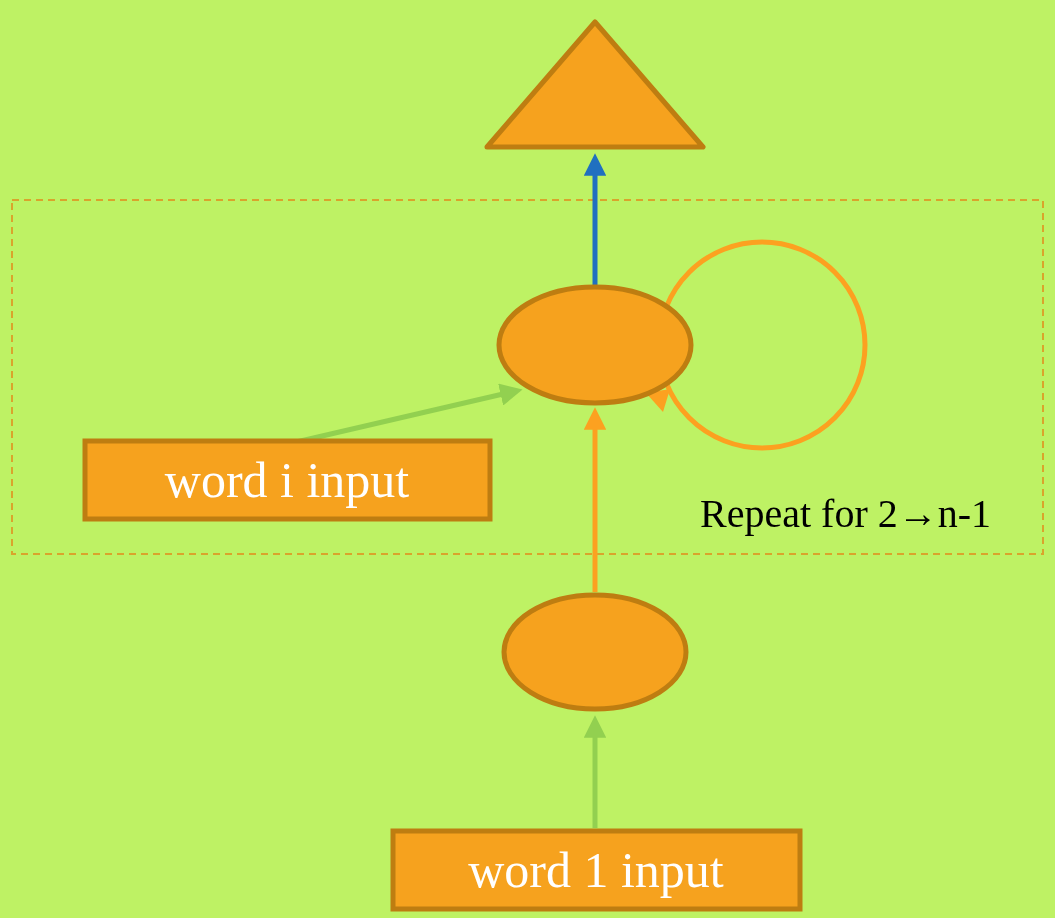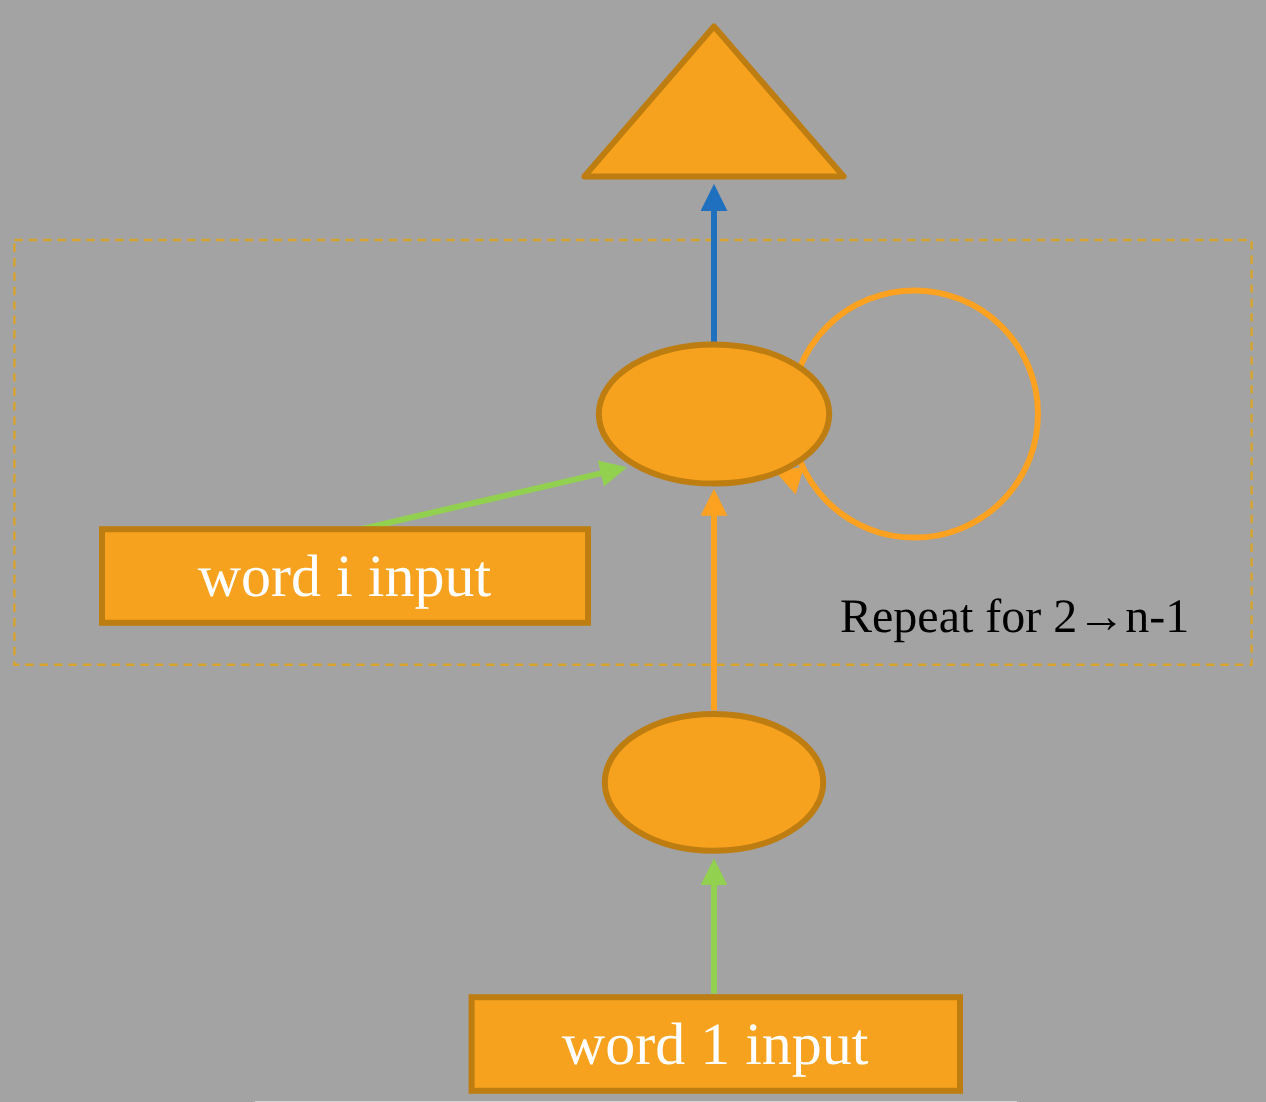--- a/index.html
+++ b/index.html
@@ -4,21 +4,21 @@
 <style>
   html, body {
     margin: 0;
     padding: 0;
     background: #ffffff;
   }
   .canvas {
     position: relative;
     width: 1055px;
     height: 918px;
-    background: #a3a3a3;
+    background: #bef264;
     overflow: hidden;
   }
   svg {
     position: absolute;
     top: 0;
     left: 0;
     display: block;
   }
   text {
     font-family: "Liberation Serif", "DejaVu Serif", serif;

